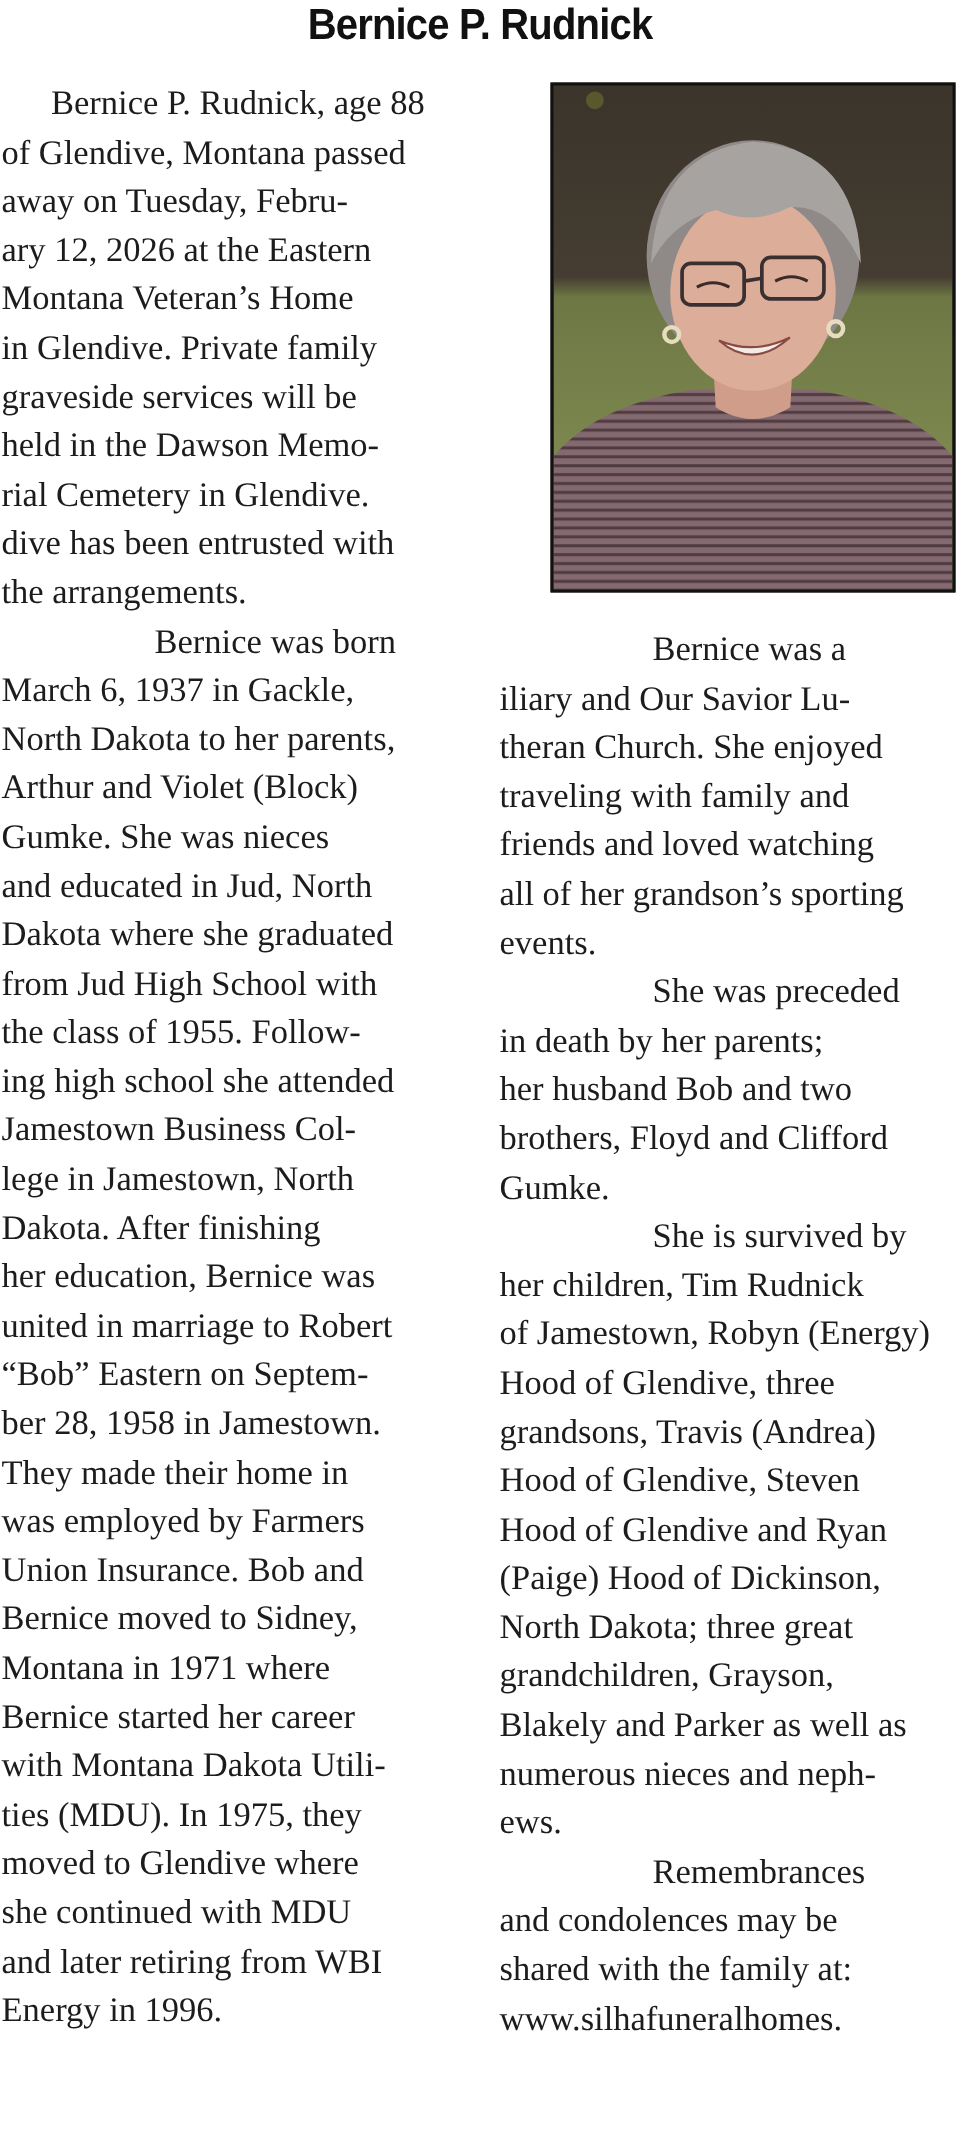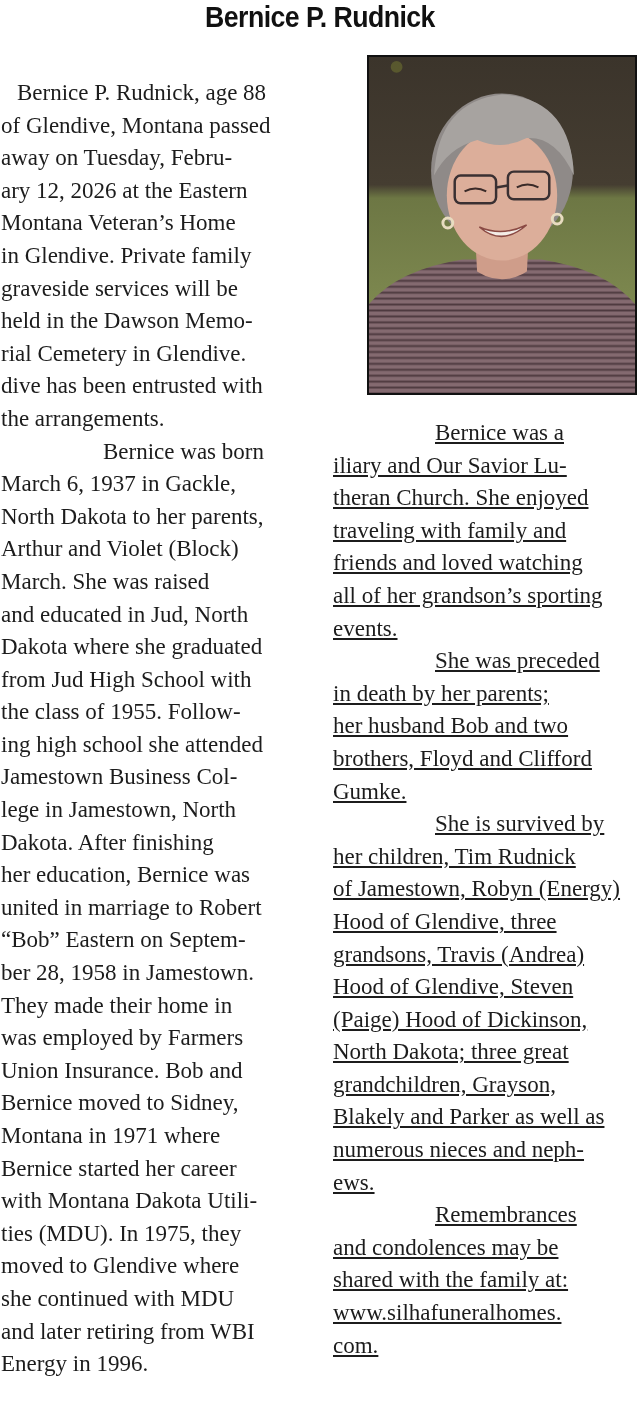--- a/index.html
+++ b/index.html
@@ -12,23 +12,23 @@
     letter-spacing: -0.6px; color: #111;
     transform: scaleX(0.92); transform-origin: center;
   }
   .col {
     position: absolute;
     font-family: "Liberation Serif", "DejaVu Serif", serif;
     font-size: 23px; line-height: 32.6px; color: #1c1c1c;
     white-space: nowrap;
   }
   .col-left { left: 1px; top: 53px; width: 318px; }
-  .col-right { left: 333px; top: 417px; width: 306px; text-decoration: underline; }
+  .col-right { left: 333px; top: 417px; width: 306px; }
   .line { display: block; height: 32.6px; }
-  .indent-small { padding-left: 16px; margin-top: 24px; }
+  .indent-small { padding-left: 33px; }
   .indent-big { padding-left: 102px; }
   .photo {
     position: absolute; left: 367px; top: 55px; width: 270px; height: 340px;
     border: 2px solid #111; box-sizing: border-box; overflow: hidden;
     background: #3a332b;
   }
   .photo svg { display: block; width: 100%; height: 100%; }
 </style>
 </head>
 <body>
@@ -86,21 +86,21 @@
   <span class="line">in Glendive.  Private family</span>
   <span class="line">graveside services will be</span>
   <span class="line">held in the Dawson Memo-</span>
   <span class="line">rial Cemetery in Glendive.</span>
   <span class="line">dive has been entrusted with</span>
   <span class="line">the arrangements.</span>
   <span class="line indent-big">Bernice was born</span>
   <span class="line">March 6, 1937 in Gackle,</span>
   <span class="line">North Dakota to her parents,</span>
   <span class="line">Arthur and Violet (Block)</span>
-  <span class="line">March.  She was raised</span>
+  <span class="line">Gumke.  She was nieces</span>
   <span class="line">and educated in Jud, North</span>
   <span class="line">Dakota where she graduated</span>
   <span class="line">from Jud High School with</span>
   <span class="line">the class of 1955.  Follow-</span>
   <span class="line">ing high school she attended</span>
   <span class="line">Jamestown Business Col-</span>
   <span class="line">lege in Jamestown, North</span>
   <span class="line">Dakota.  After finishing</span>
   <span class="line">her education, Bernice was</span>
   <span class="line">united in marriage to Robert</span>
@@ -132,24 +132,24 @@
   <span class="line">in death by her parents;</span>
   <span class="line">her husband Bob and two</span>
   <span class="line">brothers, Floyd and Clifford</span>
   <span class="line">Gumke.</span>
   <span class="line indent-big">She is survived by</span>
   <span class="line">her children, Tim Rudnick</span>
   <span class="line">of Jamestown, Robyn (Energy)</span>
   <span class="line">Hood of Glendive, three</span>
   <span class="line">grandsons, Travis (Andrea)</span>
   <span class="line">Hood of Glendive, Steven</span>
+  <span class="line">Hood of Glendive and Ryan</span>
   <span class="line">(Paige) Hood of Dickinson,</span>
   <span class="line">North Dakota; three great</span>
   <span class="line">grandchildren, Grayson,</span>
   <span class="line">Blakely and Parker as well as</span>
   <span class="line">numerous nieces and neph-</span>
   <span class="line">ews.</span>
   <span class="line indent-big">Remembrances</span>
   <span class="line">and condolences may be</span>
   <span class="line">shared with the family at:</span>
   <span class="line">www.silhafuneralhomes.</span>
-  <span class="line">com.</span>
 </div>
 
 </body></html>

